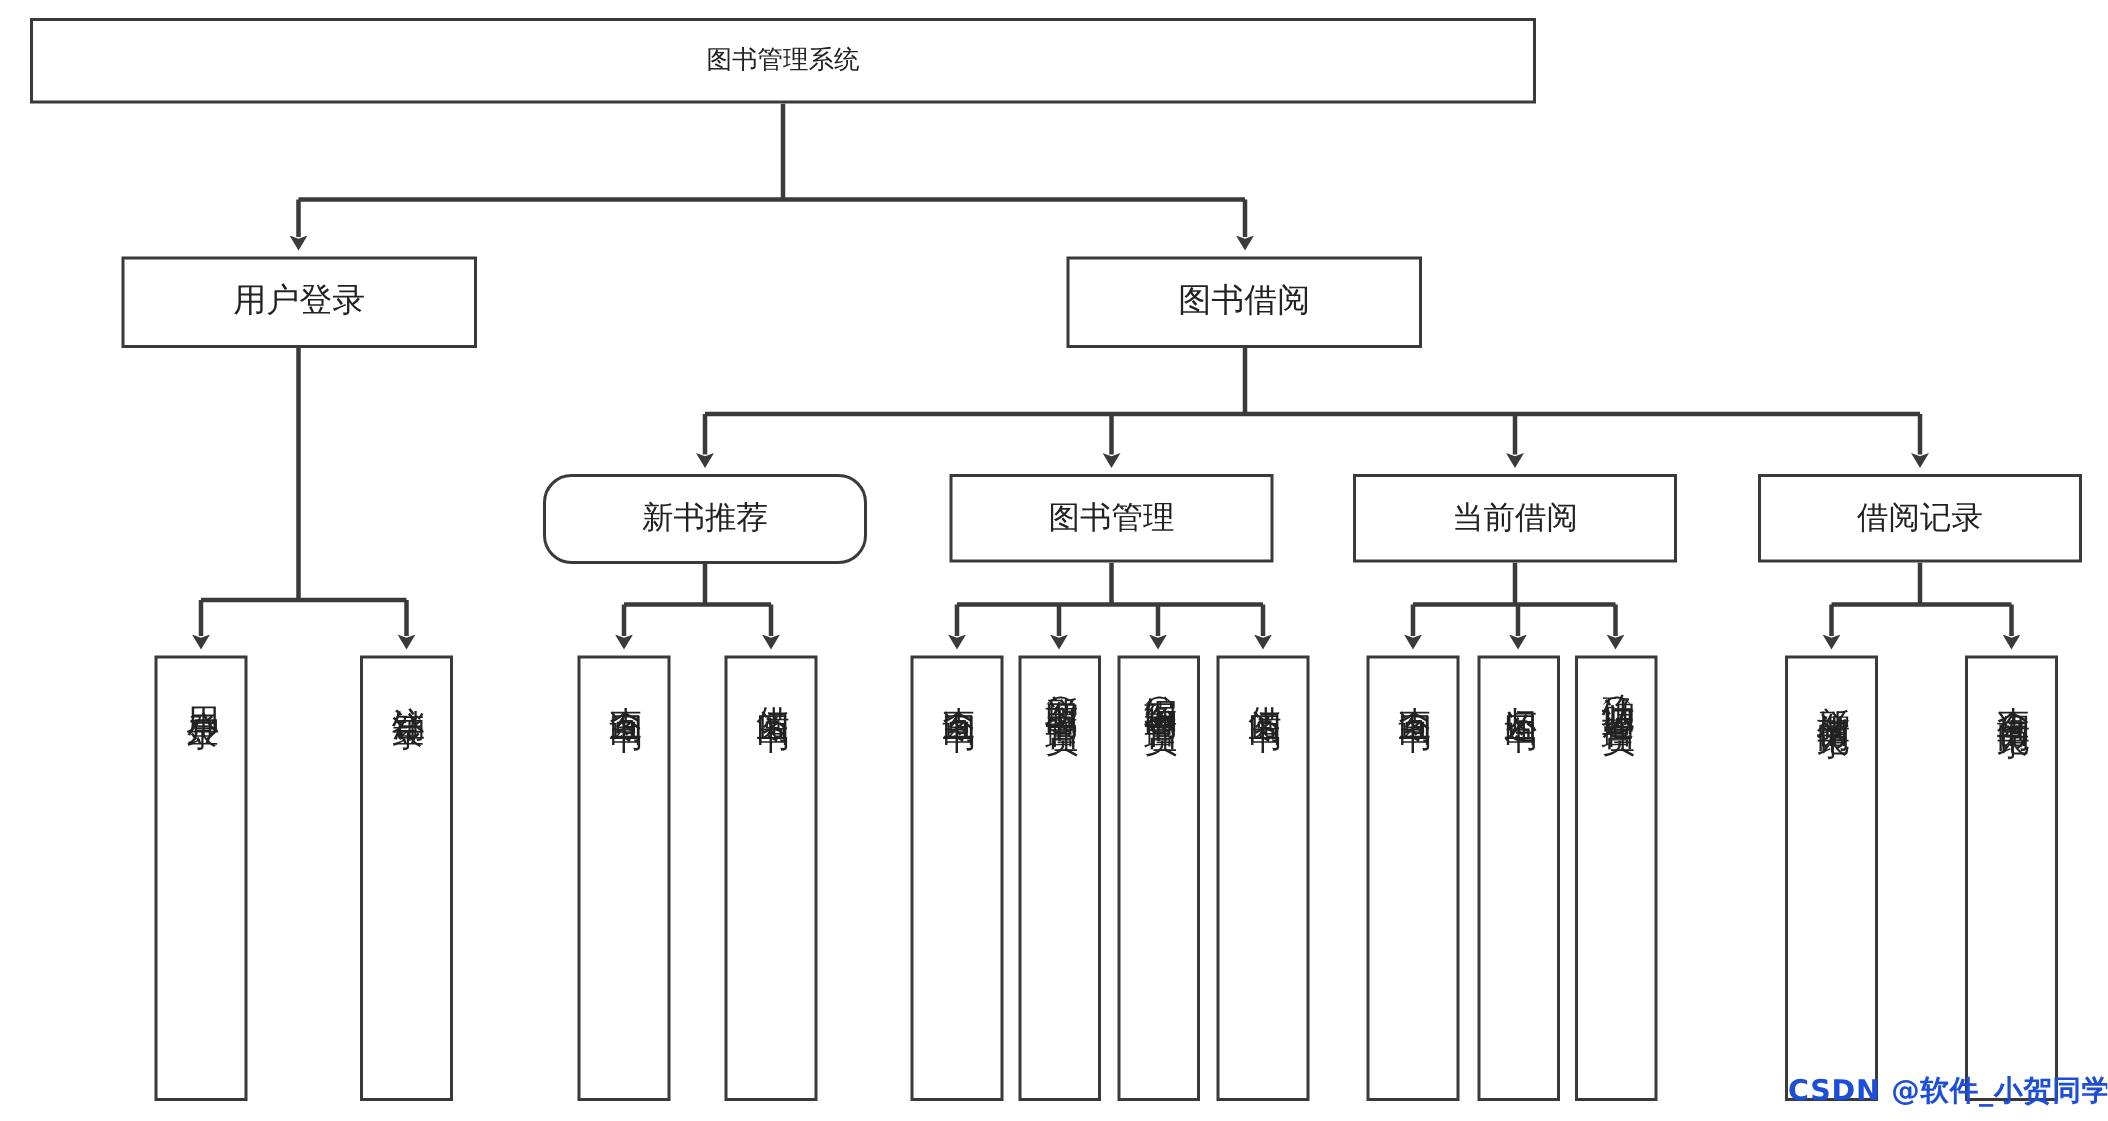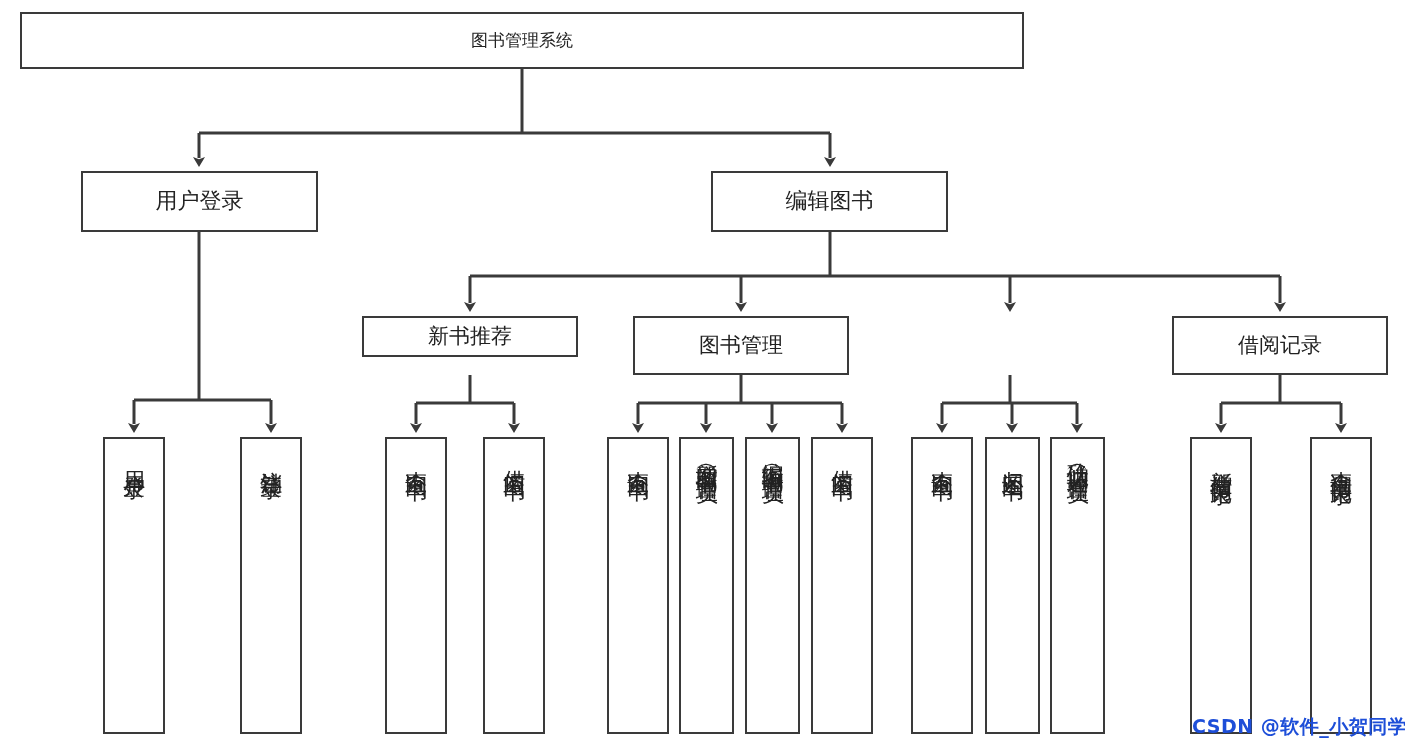--- a/index.html
+++ b/index.html
@@ -127,29 +127,32 @@
   </svg>
 
   <div class="node root" style="left:20px; top:12px; width:1004px; height:57px;">
     <span>图书管理系统</span>
   </div>
 
   <div class="node lvl2" style="left:81px; top:171px; width:237px; height:61px;">
     <span>用户登录</span>
   </div>
   <div class="node lvl2" style="left:711px; top:171px; width:237px; height:61px;">
-    <span>编辑图书</span>
-  </div>
-
-  <div class="node lvl3" style="left:362px; top:316px; width:216px; height:41px;">
+    <span>图书借阅</span>
+  </div>
+
+  <div class="node lvl3" style="left:362px; top:316px; width:216px; height:60px;border-radius:19px;">
     <span>新书推荐</span>
   </div>
   <div class="node lvl3" style="left:633px; top:316px; width:216px; height:59px;">
     <span>图书管理</span>
   </div>
+  <div class="node lvl3" style="left:902px; top:316px; width:216px; height:59px;">
+    <span>当前借阅</span>
+  </div>
   <div class="node lvl3" style="left:1172px; top:316px; width:216px; height:59px;">
     <span>借阅记录</span>
   </div>
 
   <div class="node leaf" style="left:103px; top:437px; width:62px; height:297px;">
     <span class="vtext">用户登录</span>
   </div>
   <div class="node leaf" style="left:240px; top:437px; width:62px; height:297px;">
     <span class="vtext">注销登录</span>
   </div>

